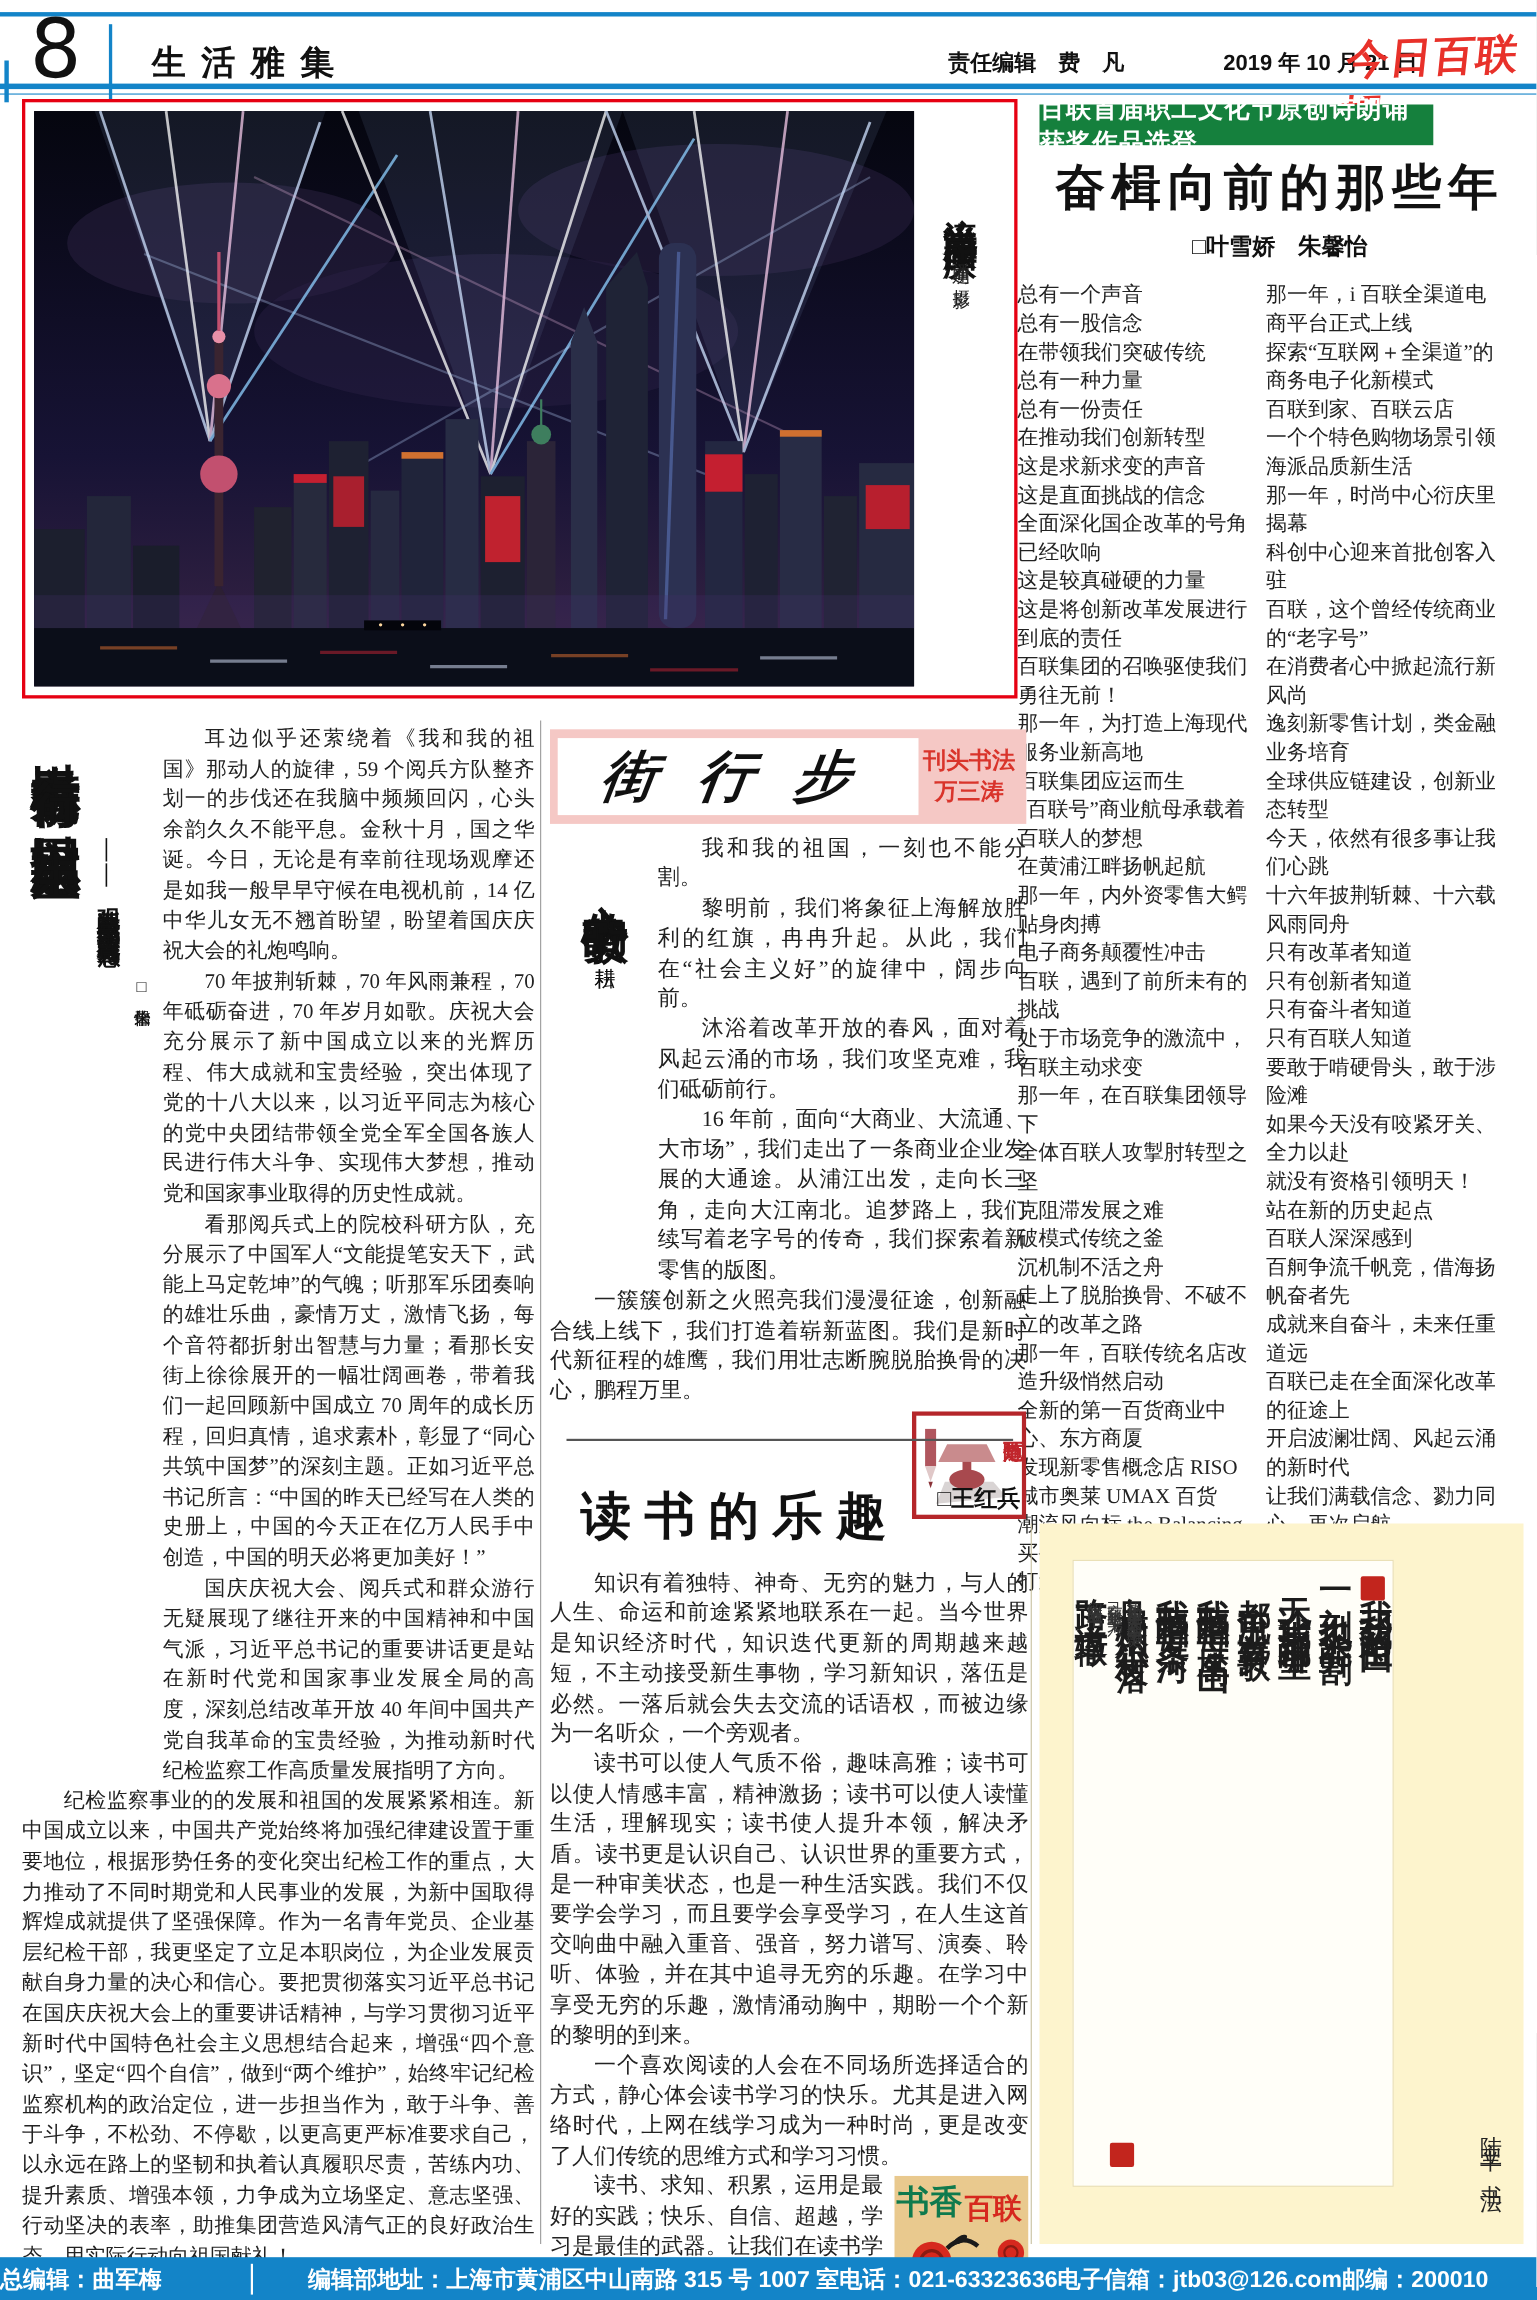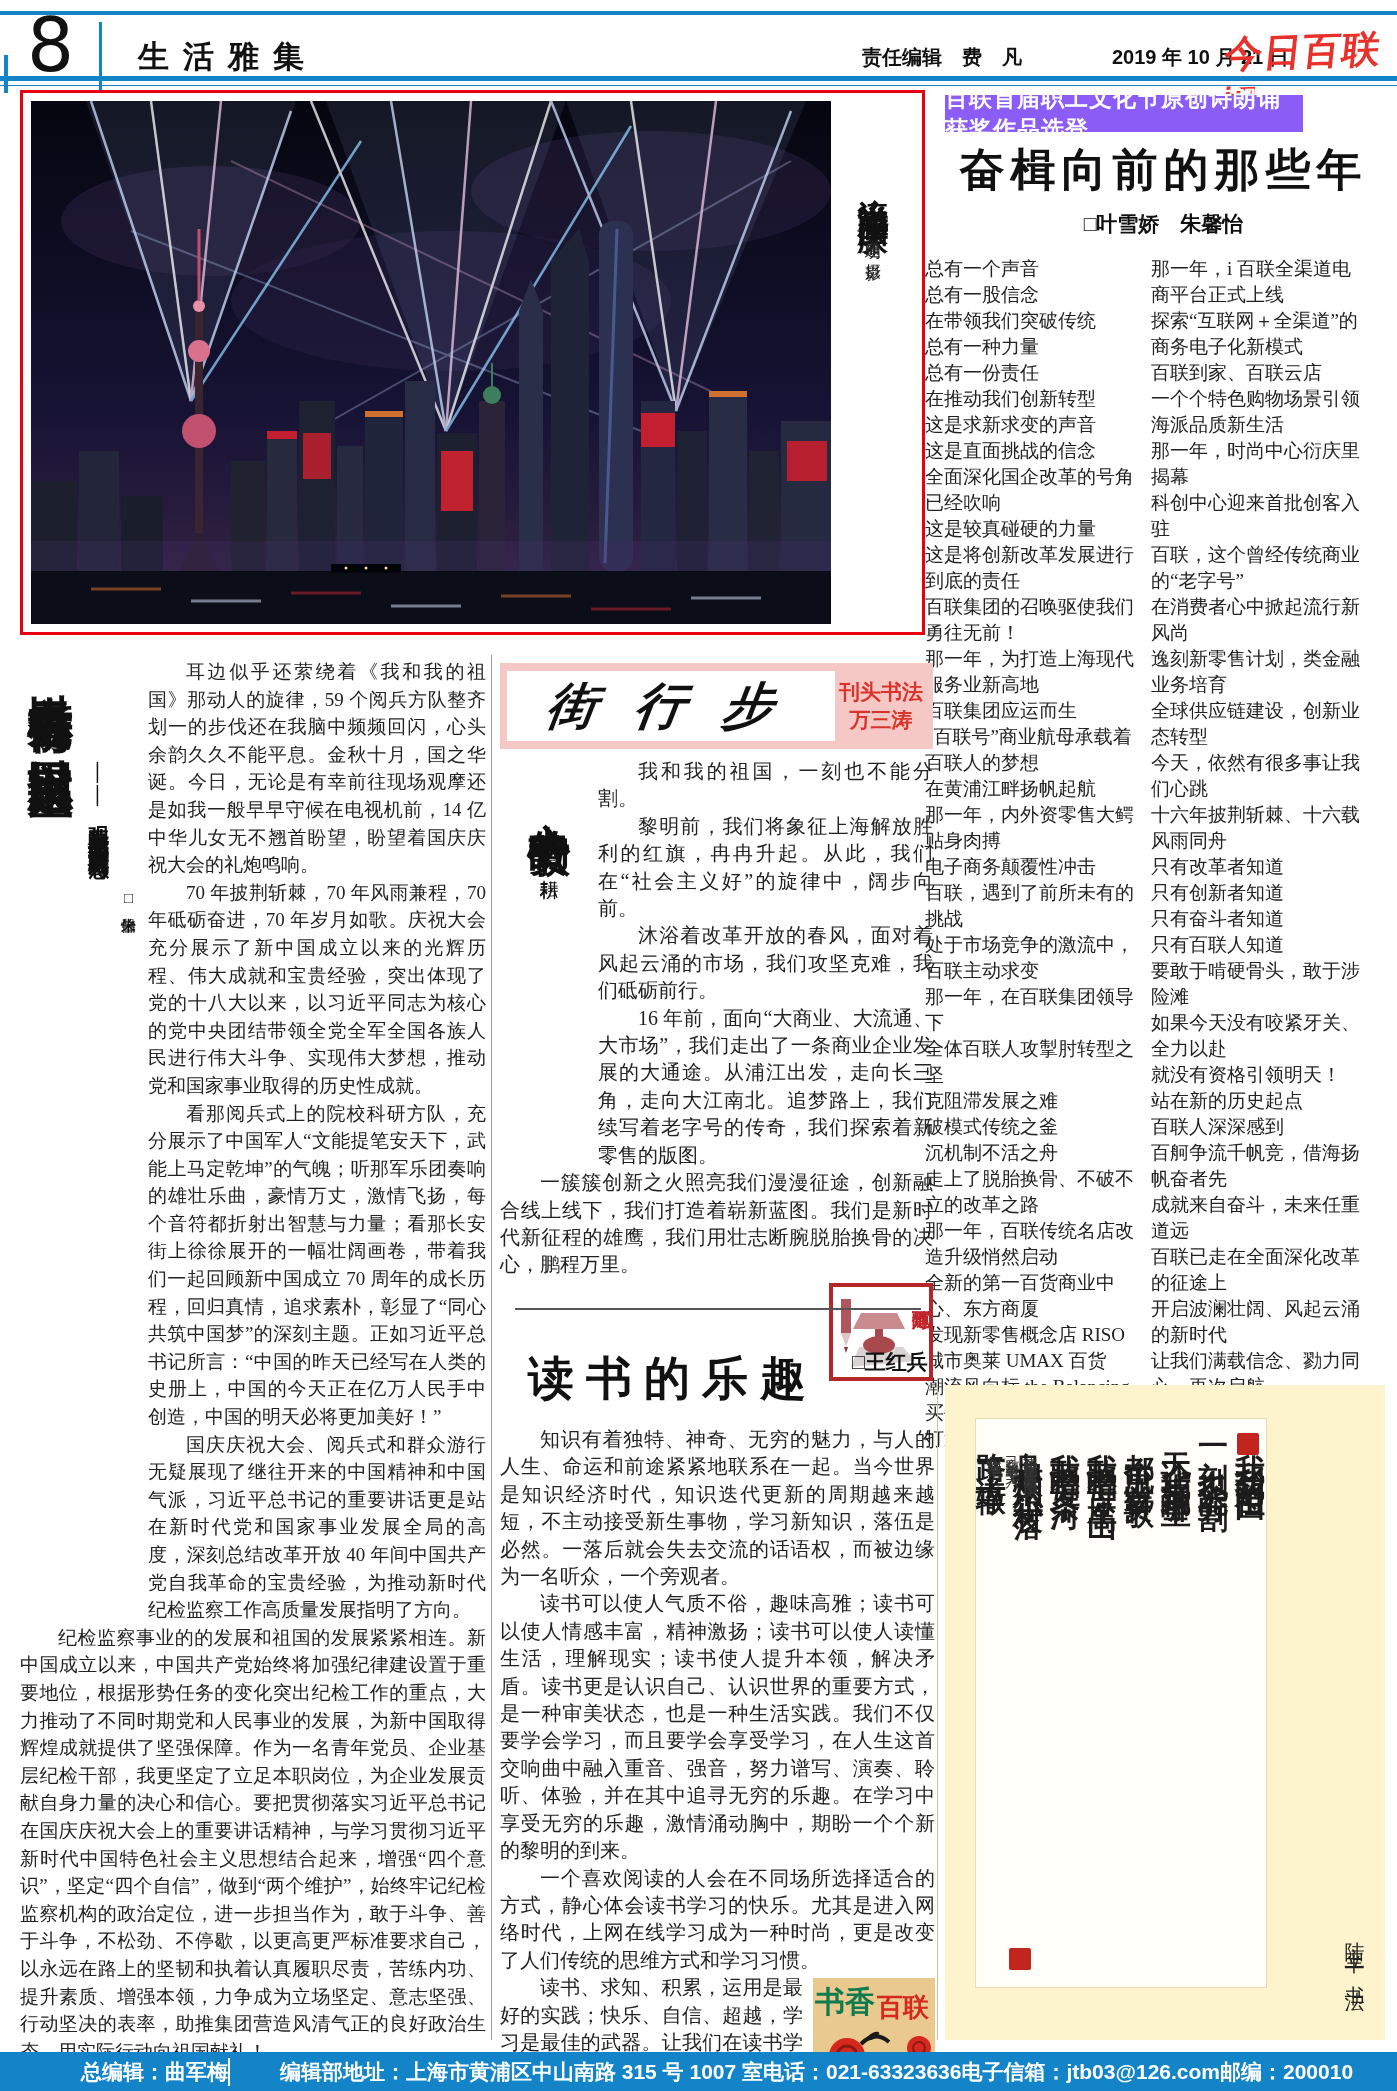--- a/index.html
+++ b/index.html
@@ -27,21 +27,21 @@
 
   
   .photo-box{position:absolute;left:20px;top:90px;width:905px;height:545px;border:3px solid #e60012;
              background:#fff;display:flex;padding:8px;box-sizing:border-box;}
   .photo-art{flex:0 0 800px;height:100%;background:#05060f;}
   .photo-caption{flex:1;display:flex;flex-direction:column;align-items:center;}
   .photo-title{margin-top:72px;font-size:31px;font-weight:bold;letter-spacing:4px;color:#111;}
   .photo-credit{margin-top:26px;font-size:16px;color:#222;letter-spacing:2px;}
 
   
-  .award-banner{position:absolute;left:945px;top:95px;width:358px;height:37px;background:#8b5cf6;
+  .award-banner{position:absolute;left:945px;top:95px;width:358px;height:37px;background:#15803d;
                 color:#fff;font-family:"Liberation Sans",sans-serif;font-weight:bold;font-size:23px;
                 display:flex;align-items:center;justify-content:center;letter-spacing:1px;}
   .poem-title{position:absolute;left:945px;top:140px;width:437px;text-align:center;
               font-size:45px;font-weight:bold;letter-spacing:6px;color:#111;}
   .poem-byline{position:absolute;left:945px;top:210px;width:437px;text-align:center;
                font-family:"Liberation Sans",sans-serif;font-size:21px;font-weight:bold;color:#111;}
   .poem-cols{position:absolute;left:925px;top:256px;width:445px;display:flex;gap:12px;}
   .poem-col{width:214px;font-size:19px;line-height:26px;color:#222;}
 
   
@@ -94,21 +94,21 @@
   .callig-credit{position:absolute;right:16px;bottom:58px;writing-mode:vertical-rl;text-orientation:upright;
                  font-size:20px;color:#222;letter-spacing:6px;}
   .seal{position:absolute;width:22px;height:22px;background:#c2251d;border-radius:2px;}
   .seal.s1{right:126px;top:48px;}
   .seal.s2{left:64px;bottom:70px;}
 
   
   .footer{position:absolute;left:0;top:2052px;width:1397px;height:39px;background:#1384c8;color:#fff;
           font-family:"Liberation Sans",sans-serif;font-weight:bold;font-size:21px;
           display:flex;align-items:center;}
-  .foot-left{width:228px;text-align:right;}
+  .foot-left{width:228px;text-align:left;}
   .foot-div{width:2px;height:28px;background:#fff;}
   .foot-right{flex:1;display:flex;justify-content:center;padding:0 14px 0 20px;}
 </style>
 </head>
 <body>
 
 <div class="page">
 
   <div class="top-rule"></div>
   <div class="left-tick"></div>

